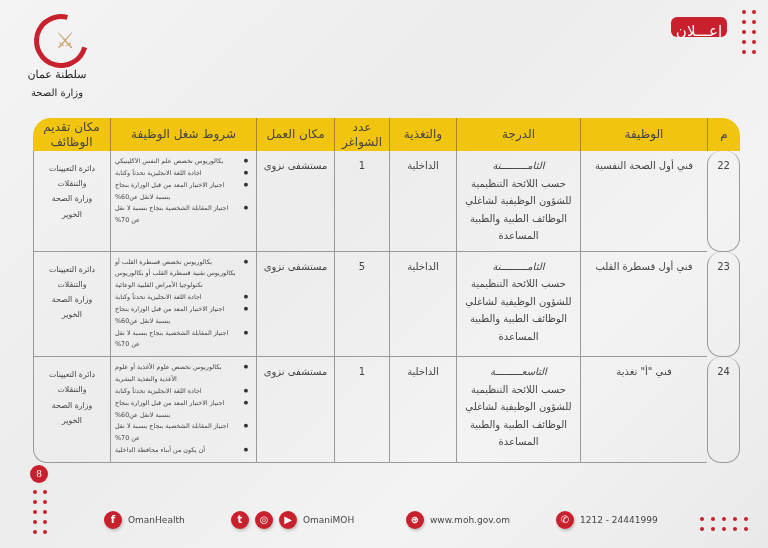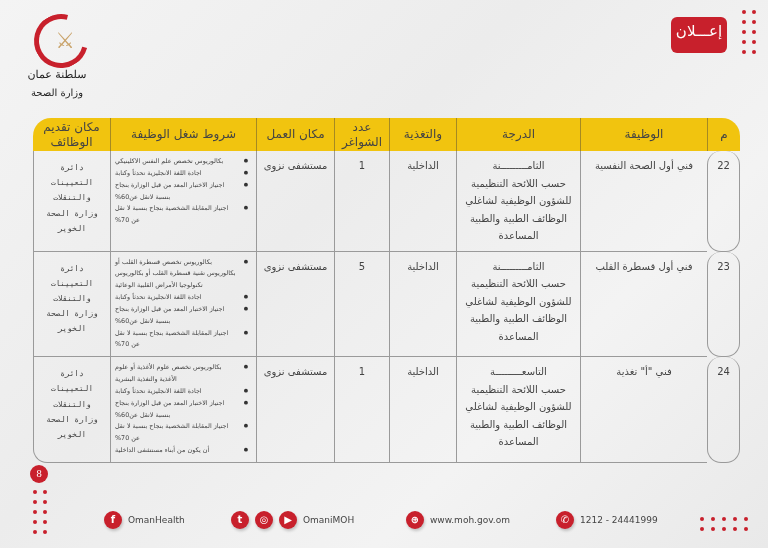--- a/index.html
+++ b/index.html
@@ -14,21 +14,21 @@
   .logo-crescent {
     position: absolute; left: 8px; top: 2px; width: 54px; height: 54px;
     border-radius: 50%; border: 5px solid #c8202c; border-right-color: transparent; border-top-color: #c8202c;
     transform: rotate(-30deg);
   }
   .logo-emblem { position: absolute; left: 24px; top: 14px; width: 30px; height: 30px; color: #c9a36a; font-size: 22px; text-align: center; line-height: 30px; }
   .logo-text1 { position: absolute; left: 0; top: 56px; width: 62px; font-family: "DejaVu Serif", serif; font-size: 11px; color: #222; text-align: center; white-space: nowrap; direction: rtl; }
   .logo-text2 { position: absolute; left: 2px; top: 75px; width: 58px; font-family: "DejaVu Serif", serif; font-size: 10px; color: #222; text-align: center; white-space: nowrap; direction: rtl; }
 
   .announce-badge {
-    position: absolute; left: 671px; top: 17px; width: 56px; height: 36px;
+    position: absolute; left: 671px; top: 17px; width: 56px; height: 20px;
     background: #c8202c; border-radius: 6px; color: #fff; font-size: 15px;
     text-align: center; line-height: 28px; direction: rtl;
   }
   .dots { position: absolute; display: grid; gap: 5px; }
   .dots span { width: 4px; height: 4px; border-radius: 50%; background: #c8202c; display: block; }
   .dots-top { left: 742px; top: 10px; grid-template-columns: repeat(2, 4px); gap: 6px 6px; }
   .dots-left { left: 33px; top: 490px; grid-template-columns: repeat(2, 4px); gap: 6px 6px; }
   .dots-bottom { left: 700px; top: 517px; grid-template-columns: repeat(5, 4px); gap: 6px 7px; }
 
   .table-wrap { position: absolute; left: 33px; top: 118px; width: 707px; height: 318px; }
@@ -47,22 +47,22 @@
     vertical-align: top; text-align: center; font-size: 10px; padding: 6px 5px; color: #444;
     line-height: 1.75;
   }
   td:first-child { border-right: 1px solid #9a9a9a; border-radius: 14px; }
   tbody tr:last-child td:first-child { border-bottom-right-radius: 14px; }
   tbody tr:last-child td:last-child { border-bottom-left-radius: 14px; }
   td.req { text-align: left; padding: 5px 8px 5px 4px; font-size: 6.4px; line-height: 1.85; }
   td.req ul { list-style: none; }
   td.req li { position: relative; padding-right: 9px; }
   td.req li::before { content: "●"; position: absolute; right: 0; top: 0; font-size: 5px; color: #333; }
-  td.apply { font-size: 7.8px; line-height: 1.95; padding-top: 10px; font-family: Liberation Mono, monospace; }
-  td.grade-cell .grade-title { letter-spacing: 0.5px; }
+  td.apply { font-size: 7.8px; line-height: 1.95; padding-top: 10px; }
+  td.grade-cell .grade-title { letter-spacing: 0.5px; font-style: italic; }
 
   .page-num {
     position: absolute; left: 30px; top: 465px; width: 18px; height: 18px; border-radius: 50%;
     background: #c8202c; color: #fff; font-family: "DejaVu Serif", serif; font-size: 9px;
     text-align: center; line-height: 18px;
   }
   .footer-item { position: absolute; top: 511px; display: flex; align-items: center; gap: 6px; font-size: 9px; color: #444; }
   .ficon {
     width: 18px; height: 18px; border-radius: 50%; background: #c8202c; color: #fff;
     font-size: 10px; text-align: center; line-height: 18px; box-shadow: 1px 2px 3px rgba(0,0,0,0.2);
@@ -188,21 +188,21 @@
         </td>
         <td>الداخلية</td>
         <td>1</td>
         <td>مستشفى نزوى</td>
         <td class="req">
           <ul>
             <li>بكالوريوس تخصص علوم الأغذية أو علوم الأغذية والتغذية البشرية</li>
             <li>اجادة اللغة الانجليزية تحدثاً وكتابة</li>
             <li>اجتياز الاختبار المعد من قبل الوزارة بنجاح بنسبة لاتقل عن60%</li>
             <li>اجتياز المقابلة الشخصية بنجاح بنسبة لا تقل عن 70%</li>
-            <li>أن يكون من أبناء مستشفى الداخلية</li>
+            <li>أن يكون من أبناء محافظة الداخلية</li>
           </ul>
         </td>
         <td class="apply">
           <div>دائرة التعيينات</div>
           <div>والتنقلات</div>
           <div>وزارة الصحة</div>
           <div>الخوير</div>
         </td>
       </tr>
     </tbody>

